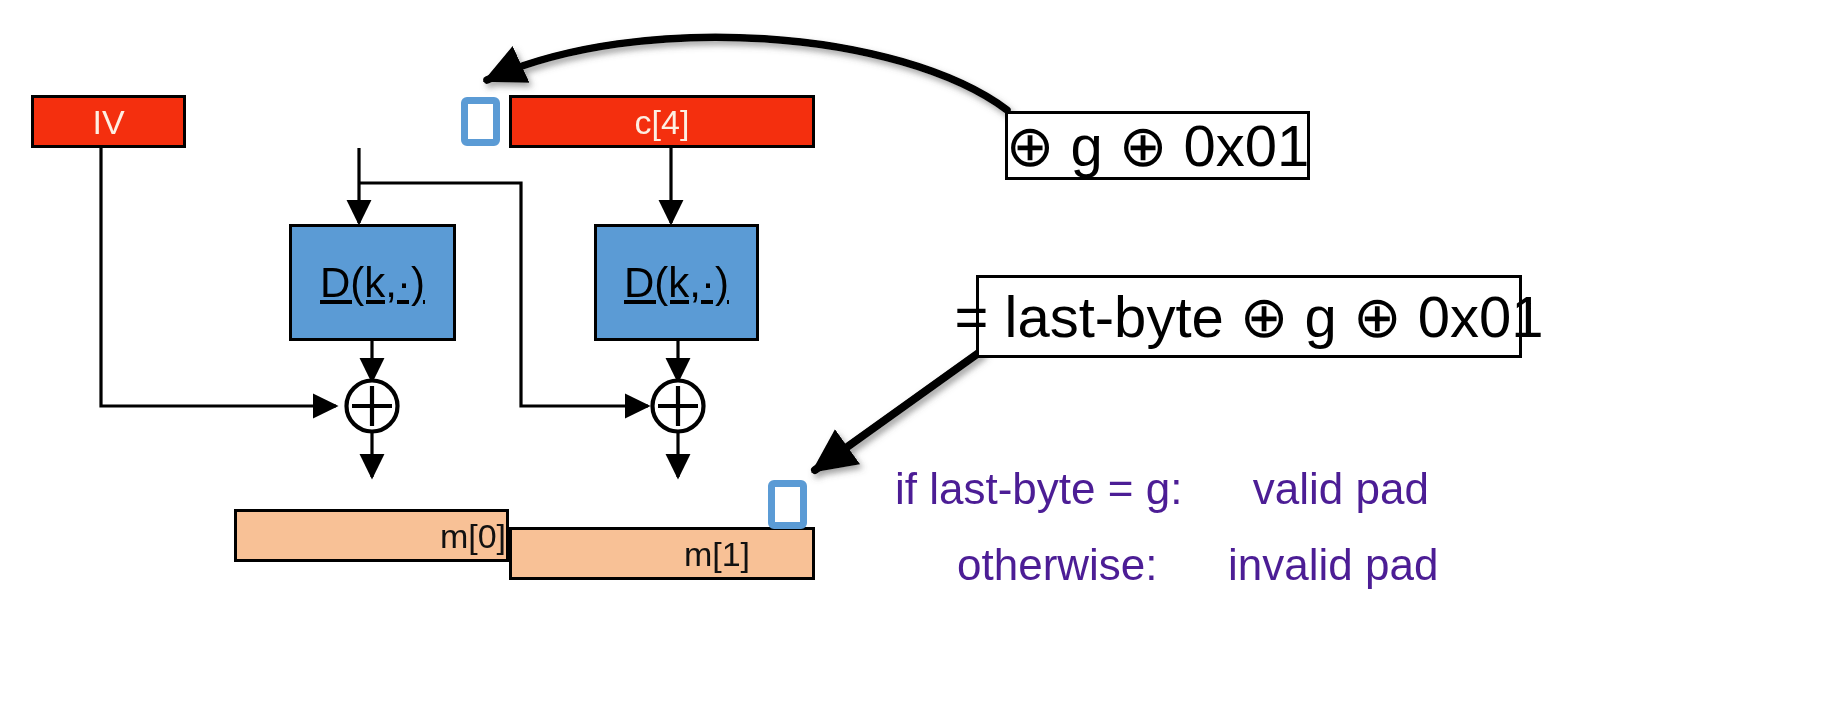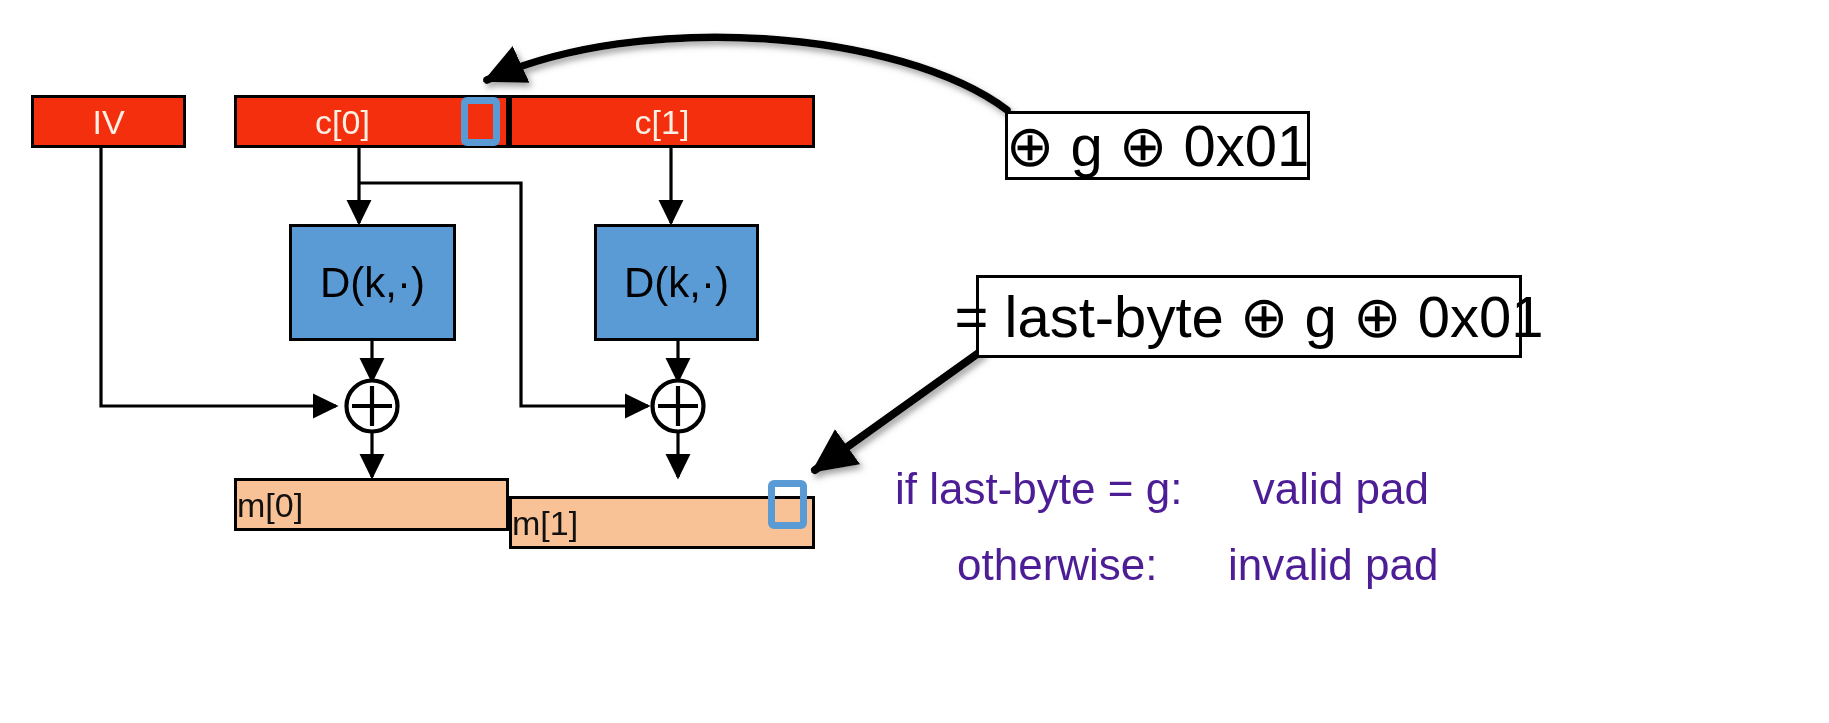--- a/index.html
+++ b/index.html
@@ -13,27 +13,27 @@
 
   
   .cblock{position:absolute;background:#F42F0E;border:3px solid #000;
           box-sizing:border-box;display:flex;align-items:center;
           justify-content:center;color:#FDEFE2;}
   .cblock .lbl{font-size:34px;line-height:1;letter-spacing:0px;}
 
   
   .mblock{position:absolute;background:#F8C196;border:3px solid #000;
           box-sizing:border-box;display:flex;align-items:center;
-          justify-content:flex-start;color:#111;}
+          justify-content:flex-end;color:#111;margin-top:31px;}
   .mblock .lbl{font-size:34px;line-height:1;}
 
   
   .dbox{position:absolute;background:#5B9BD5;border:3px solid #000;
         box-sizing:border-box;display:flex;align-items:center;
-        justify-content:center;color:#000;}
+        justify-content:center;color:#000;text-decoration:underline;}
   .dbox .lbl{font-size:42px;line-height:1;}
 
   
   .hsq{position:absolute;box-sizing:border-box;border:7px solid #5B9BD5;
        border-radius:6px;background:transparent;}
 
   
   .callout{position:absolute;background:#ffffff;border:3px solid #000;
            box-sizing:border-box;display:flex;align-items:center;
            justify-content:center;color:#000;white-space:nowrap;}
@@ -92,25 +92,22 @@
       <circle cx="678" cy="406" r="25.5" fill="#fff" stroke="#000" stroke-width="4.2"></circle>
       <line x1="658" y1="406" x2="698" y2="406" stroke="#000" stroke-width="4.2"></line>
       <line x1="678" y1="386" x2="678" y2="426" stroke="#000" stroke-width="4.2"></line>
     </g>
   </svg>
 
   <div class="cblock" style="left:31px;top:95px;width:155px;height:53px;">
     <span class="lbl">IV</span>
   </div>
 
-  <div class="cblock" style="left:234px;top:95px;width:275px;height:53px;">
-    <span class="lbl" style="margin-right:58px;">c[0]</span>
-  </div>
   <div class="cblock" style="left:509px;top:95px;width:306px;height:53px;">
-    <span class="lbl">c[1]</span>
+    <span class="lbl">c[4]</span>
   </div>
 
   <div class="hsq" style="left:461px;top:97px;width:39px;height:49px;"></div>
 
   <div class="dbox" style="left:289px;top:224px;width:167px;height:117px;">
     <span class="lbl">D(k,·)</span>
   </div>
   <div class="dbox" style="left:594px;top:224px;width:165px;height:117px;">
     <span class="lbl">D(k,·)</span>
   </div>

